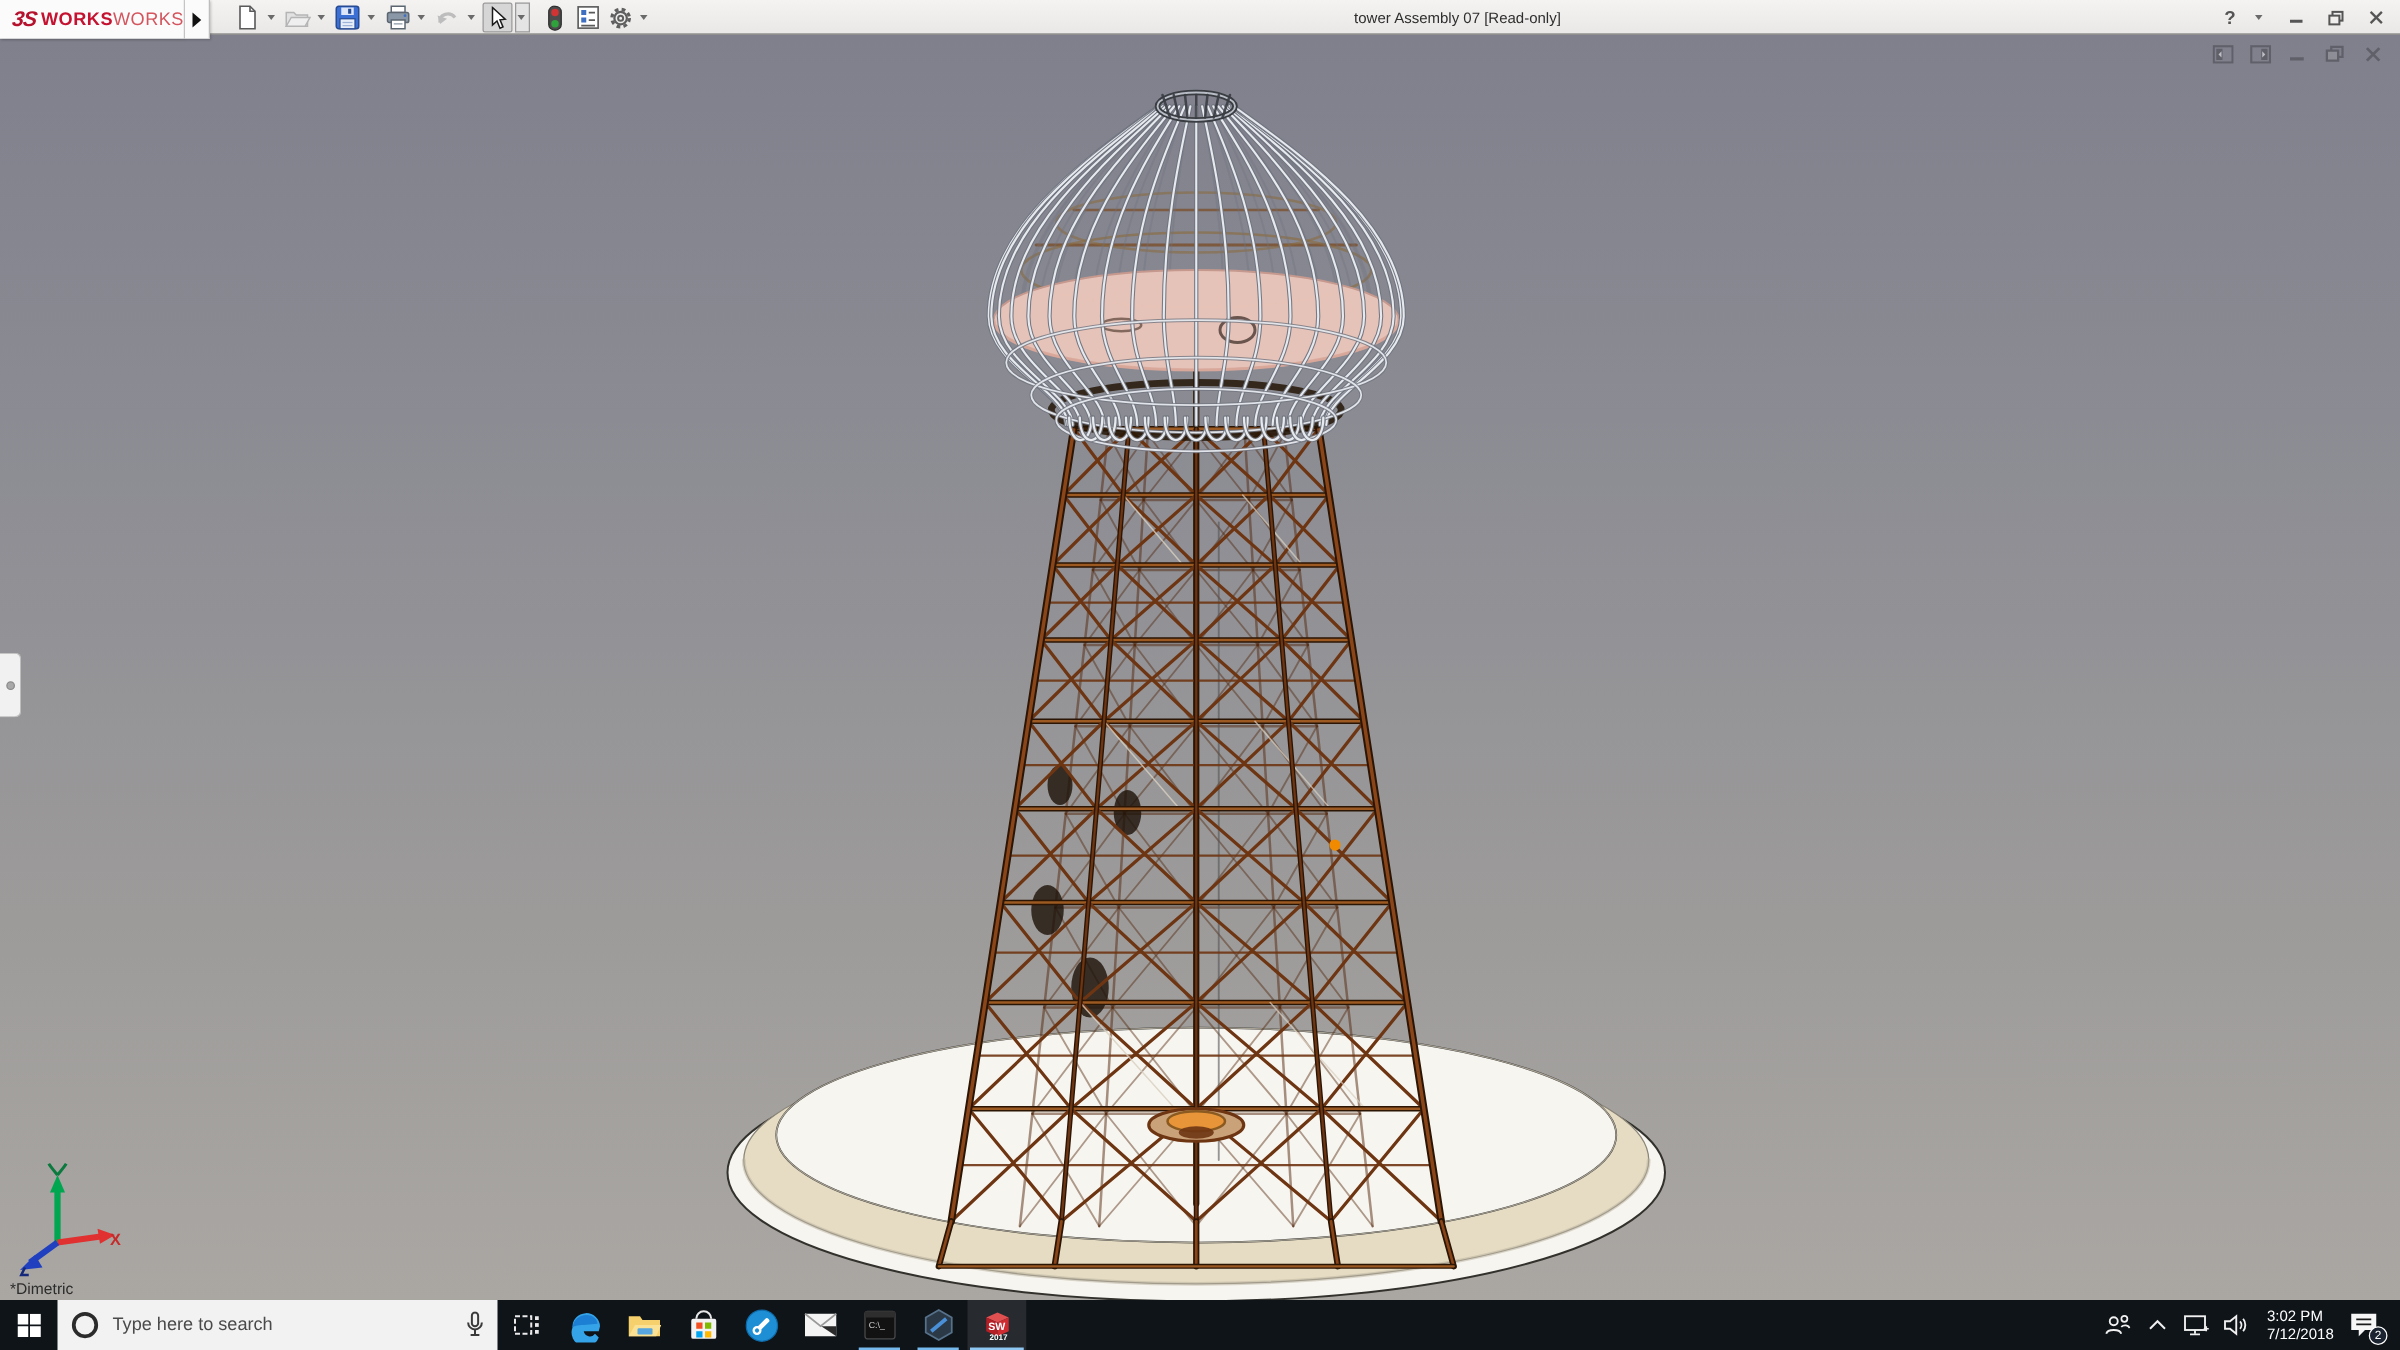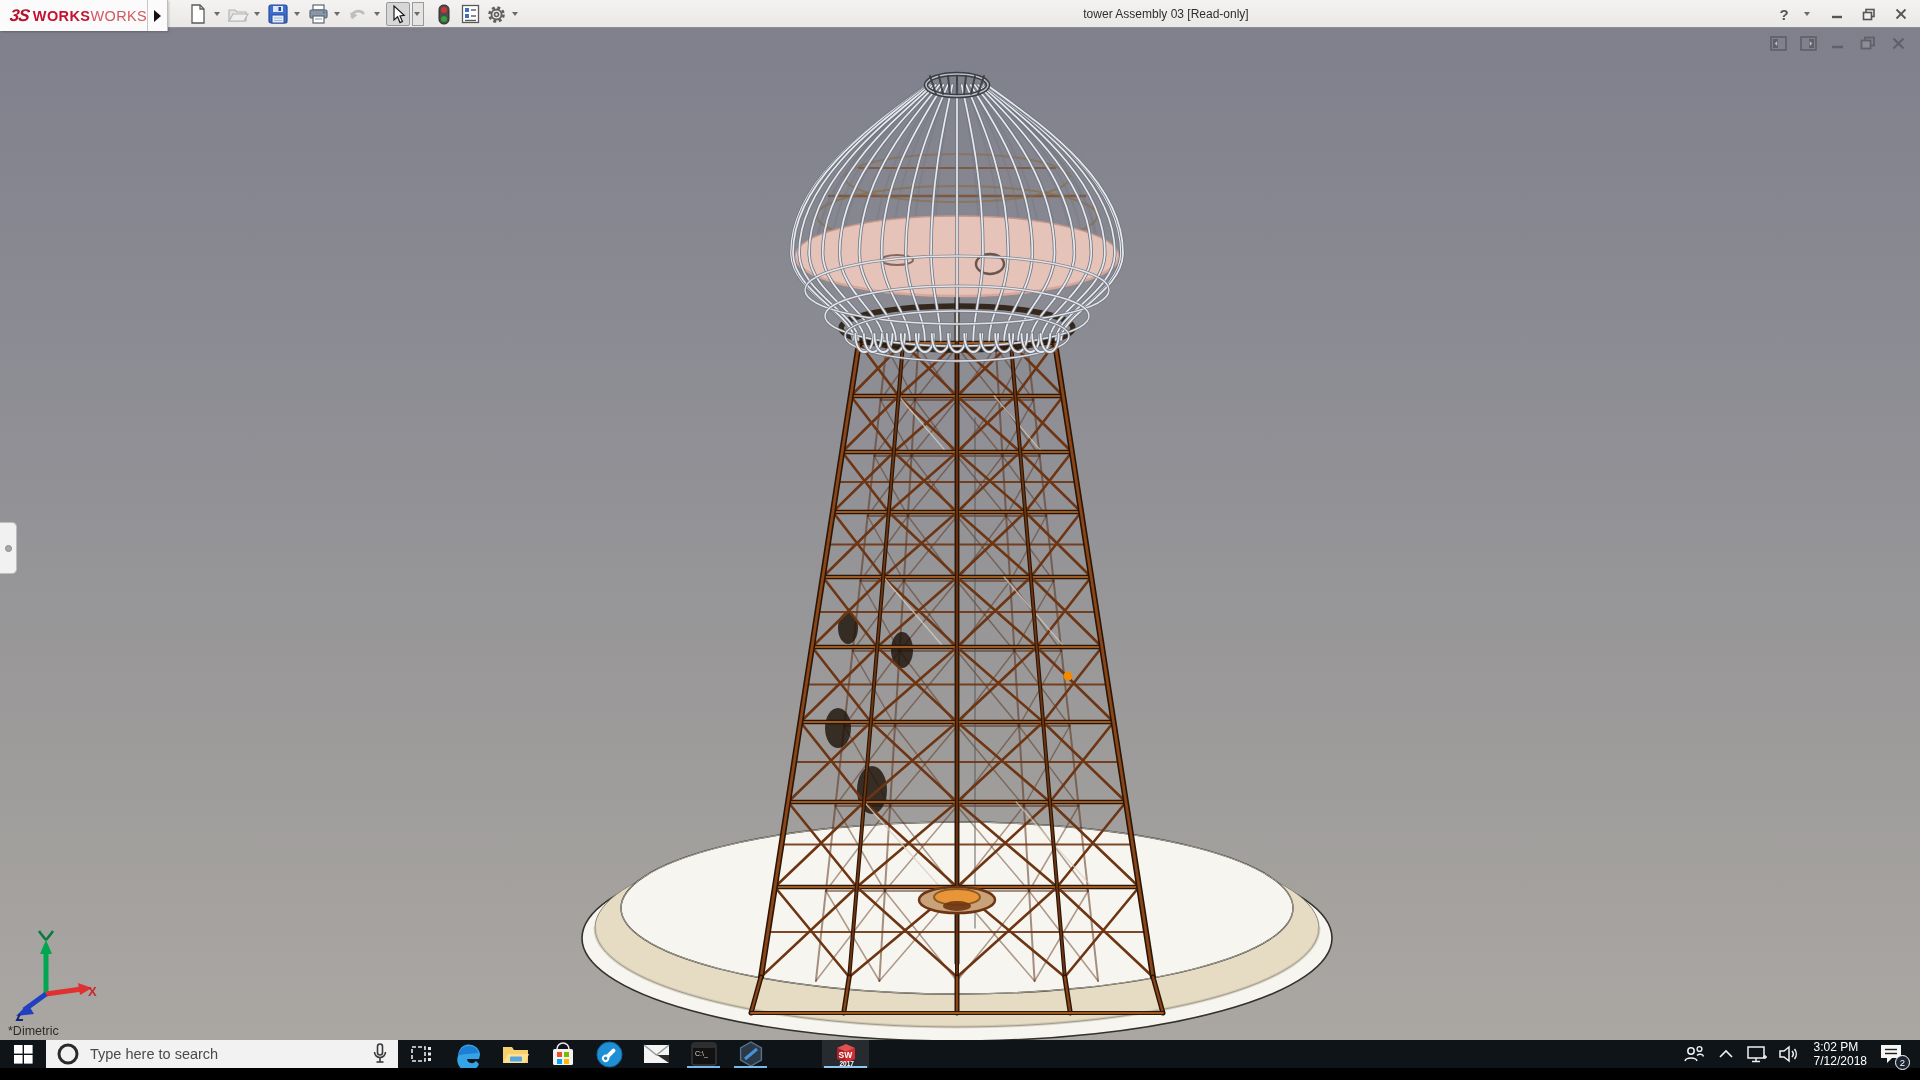--- a/index.html
+++ b/index.html
@@ -27,29 +27,29 @@
   
   .viewport { position:relative; width:1920px; height:1012px; background:linear-gradient(180deg,#7f808c 0%, #8d8d94 35%, #9d9b9a 70%, #aaa7a3 100%); overflow:hidden; }
   .vp-ctrls { position:absolute; top:6px; right:12px; display:flex; gap:10px; opacity:.72; z-index:4; }
   .vp-ctrls .vbtn { width:20px; height:18px; display:flex; align-items:center; justify-content:center; }
   .view-label { position:absolute; left:8px; bottom:2px; font-size:12.5px; font-weight:normal; color:#2c2c2c; z-index:4; }
   .left-tab { position:absolute; left:0; top:494px; width:17px; height:52px; background:#f1f1f1; border:1px solid #bdbdbd; border-left:none; border-radius:0 5px 5px 0; display:flex; align-items:center; justify-content:center; z-index:4; }
   .left-tab .dot { width:7px; height:7px; border-radius:50%; background:#a9a9a9; border:1px solid #8a8a8a; }
   svg text { font-family:"Liberation Sans", sans-serif; }
 
   
-  .taskbar { position:relative; width:1920px; height:28px; background:#0f1419; display:flex; align-items:stretch; }
+  .taskbar { position:relative; width:1920px; height:40px; background:#0f1419; display:flex; align-items:stretch; }
   .start-btn { width:46px; display:flex; align-items:center; justify-content:center; }
   .search-box { width:352px; background:#f2f2f2; display:flex; align-items:center; margin:0; padding:0 10px; gap:10px; }
   .search-box input { border:none; outline:none; background:transparent; flex:1; font-size:14.5px; color:#333; font-family:"Liberation Sans", sans-serif; }
   .search-box input::placeholder { color:#4a4a4a; opacity:1; }
   .tb-apps { display:flex; align-items:stretch; }
   .tb-app { width:47px; display:flex; align-items:center; justify-content:center; position:relative; }
   .tb-app.open::after { content:""; position:absolute; bottom:0; left:7px; right:7px; height:2.5px; background:var(--taskbar_accent,#76b9ed); }
-  .tb-app.active { background:rgba(255,255,255,.10);margin-left:48px; }
+  .tb-app.active { background:rgba(255,255,255,.10); }
   .tb-app.active::after { left:2px; right:2px; background:#8ec7f2; }
   .tray { margin-left:auto; display:flex; align-items:center; gap:8px; padding-right:4px; color:#fff; }
   .tray .titem { display:flex; align-items:center; justify-content:center; min-width:24px; height:40px; }
   .clock { text-align:left; font-size:12px; line-height:14px; color:#fff; padding:0 4px; }
   .badge-wrap { position:relative; }
   .badge { position:absolute; right:-7px; bottom:4px; width:15px; height:15px; border-radius:50%; background:#1b2430; border:1.5px solid #fff; color:#fff; font-size:9.5px; display:flex; align-items:center; justify-content:center; }
   .show-desktop { width:5px; border-left:1px solid rgba(255,255,255,.35); }
 </style>
 </head>
 <body>
@@ -146,21 +146,21 @@
           <circle cx="10.5" cy="10.5" r="7" fill="none" stroke="#5f5f5f" stroke-width="2.6" stroke-dasharray="3 2.6"></circle>
           <circle cx="10.5" cy="10.5" r="5" fill="none" stroke="#5f5f5f" stroke-width="1.8"></circle>
           <circle cx="10.5" cy="10.5" r="2" fill="none" stroke="#5f5f5f" stroke-width="1.6"></circle>
         </svg>
     </div>
       <span class="caret-box">
         <span class="caret"></span>
       </span>
   </div>
 
-  <div class="title">tower Assembly 03 [Read-only]</div>
+  <div class="title">tower Assembly 07 [Read-only]</div>
 
   <div class="win-ctrls">
     <span class="wbtn help-q">?</span>
     <span class="caret" style="margin-right:8px"></span>
     <span class="wbtn">
         <svg width="12" height="12">
           <line x1="1" y1="9" x2="11" y2="9" stroke="#555" stroke-width="2.4"></line>
         </svg>
       </span>
     <span class="wbtn">

